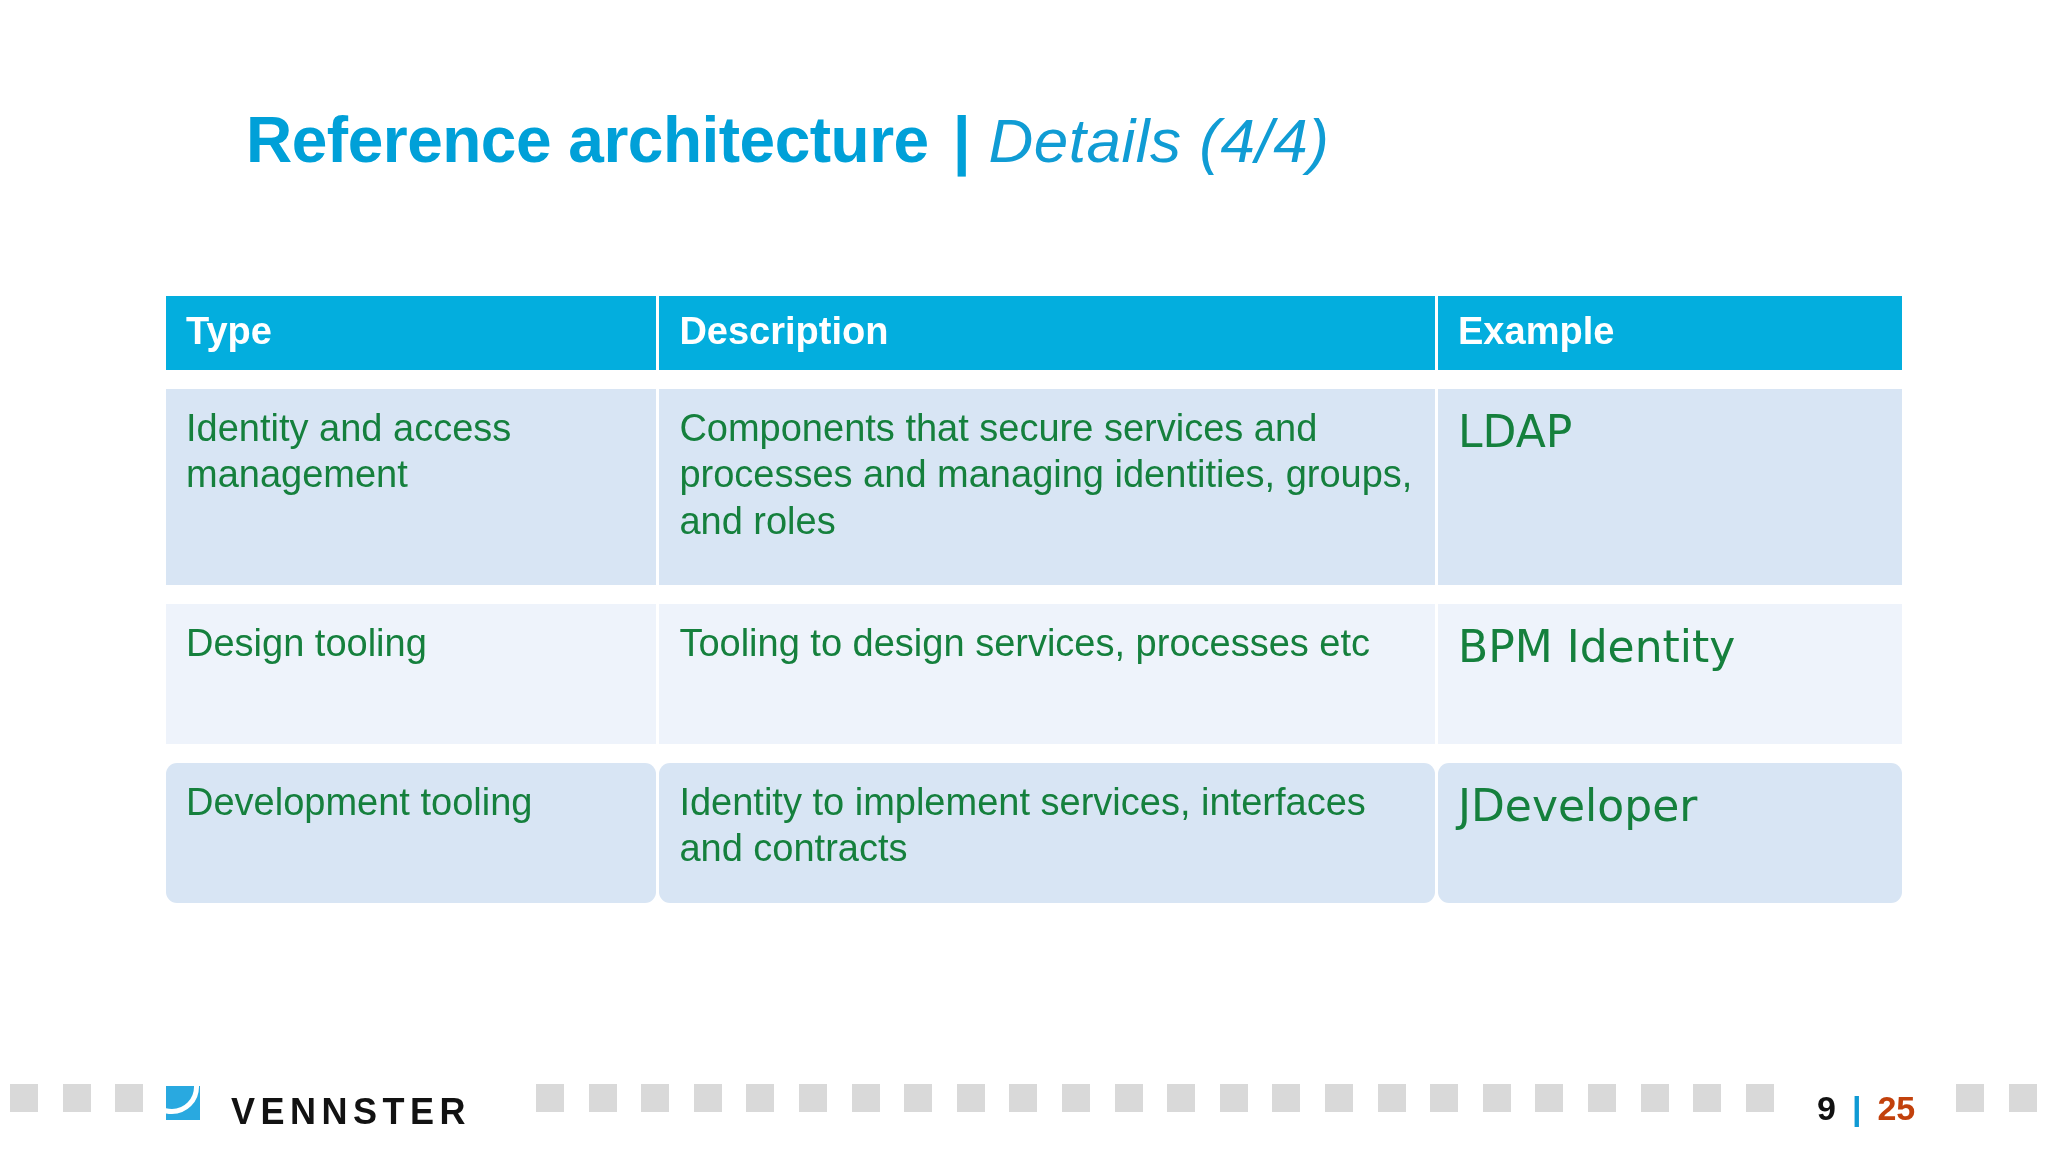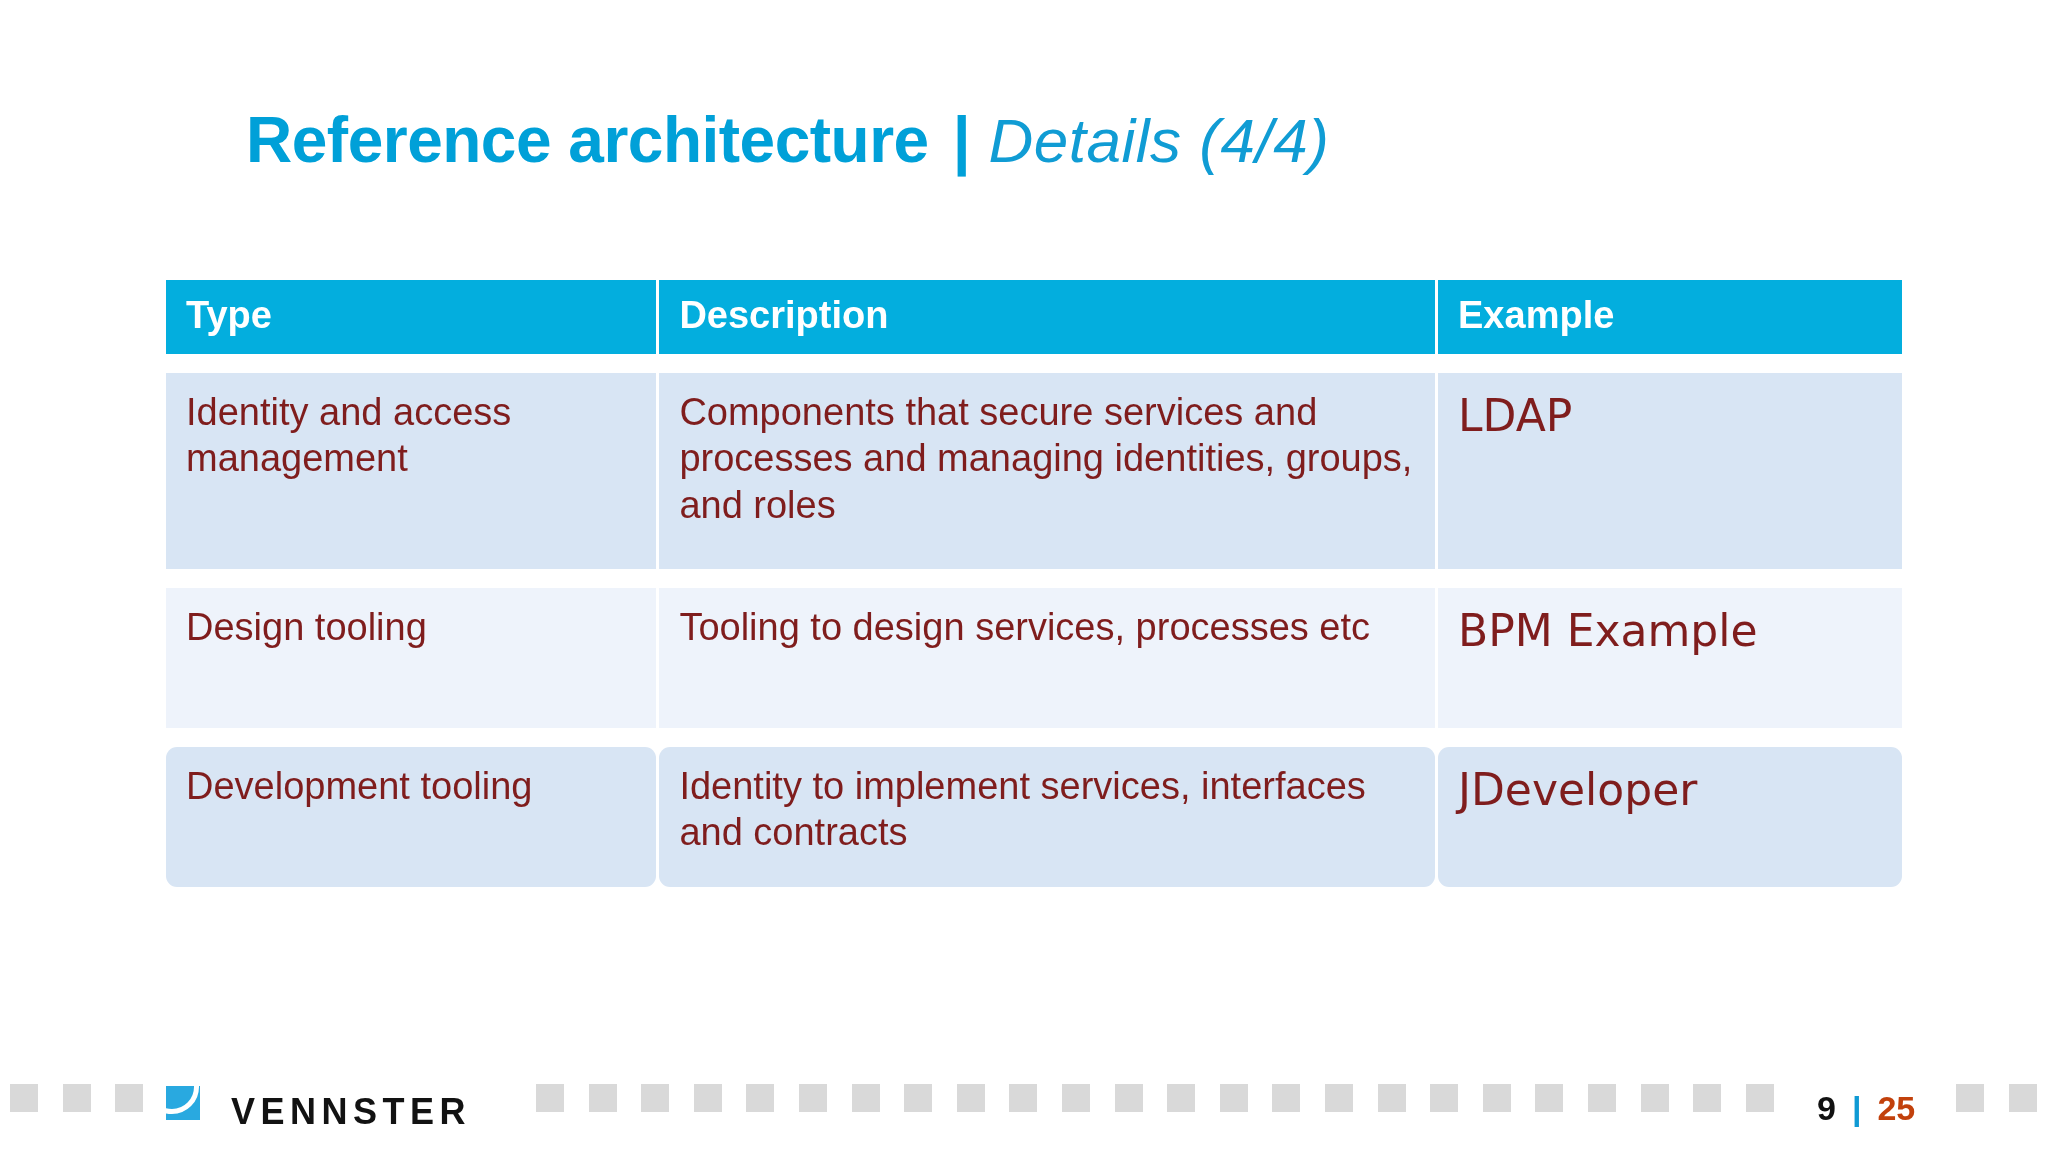--- a/index.html
+++ b/index.html
@@ -48,34 +48,34 @@
     font-style: italic;
     font-weight: normal;
     color: #109cd4;
     letter-spacing: 0.5px;
   }
 
   
   .table {
     position: absolute;
     left: 142px;
-    top: 256px;
+    top: 272px;
     width: 1768px;
     border-collapse: separate;
     border-spacing: 0;
   }
   .table .row {
     display: flex;
     width: 100%;
   }
   .cell {
     padding: 16px 20px 18px 20px;
     font-size: 38px;
     line-height: 1.22;
-    color: #7f1d1d;
+    color: #15803d;
     word-wrap: break-word;
   }
   .col-type        { width: 501px; }
   .col-description { width: 793px; }
   .col-example     { width: 474px; }
 
   
   .header-row { background: transparent; }
   .header-row .cell {
     background: #03aede;
@@ -177,21 +177,21 @@
 
     <div class="row body-row band-a row-h1">
       <div class="cell col-type">Identity and access management</div>
       <div class="cell col-description">Components that secure services and processes and managing identities, groups, and roles</div>
       <div class="cell col-example alt-font">LDAP</div>
     </div>
 
     <div class="row body-row band-b row-h2">
       <div class="cell col-type">Design tooling</div>
       <div class="cell col-description">Tooling to design services, processes etc</div>
-      <div class="cell col-example alt-font">BPM Example</div>
+      <div class="cell col-example alt-font">BPM Identity</div>
     </div>
 
     <div class="row body-row band-a row-h3">
       <div class="cell col-type">Development tooling</div>
       <div class="cell col-description">Identity to implement services, interfaces and contracts</div>
       <div class="cell col-example alt-font">JDeveloper</div>
     </div>
 
   </div>
 

